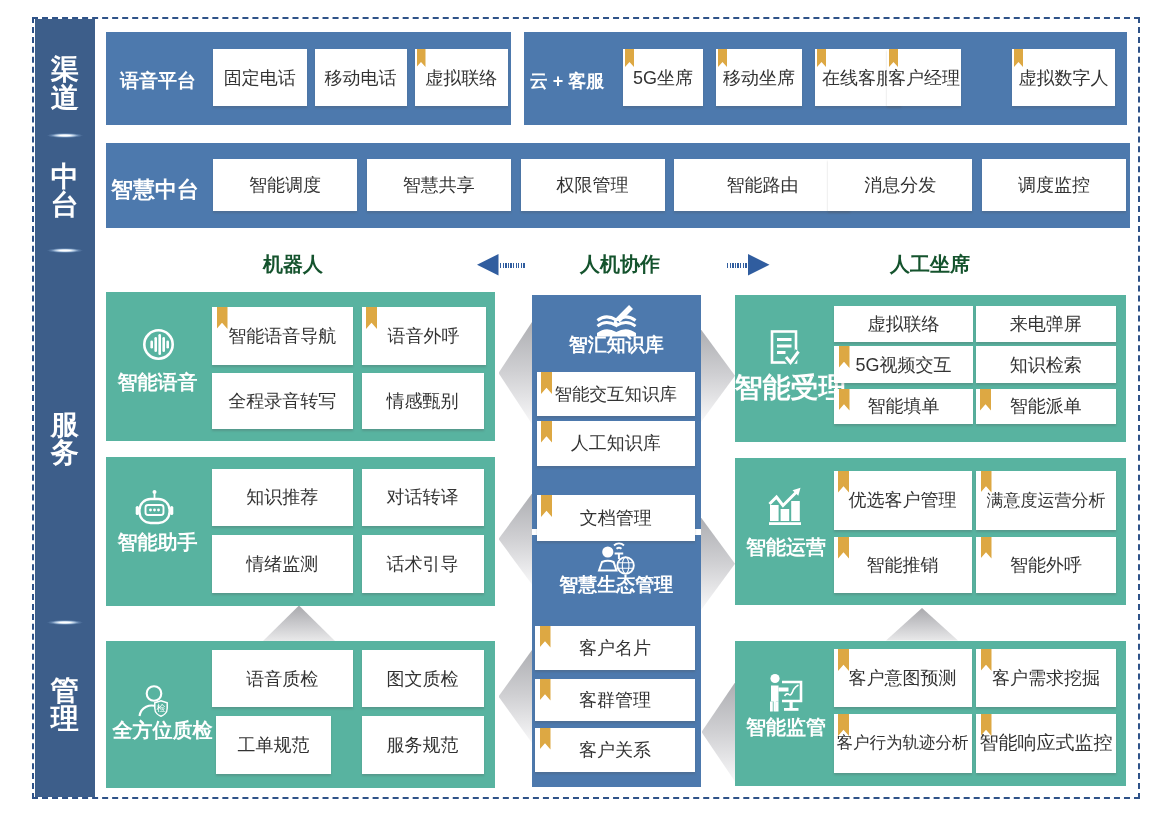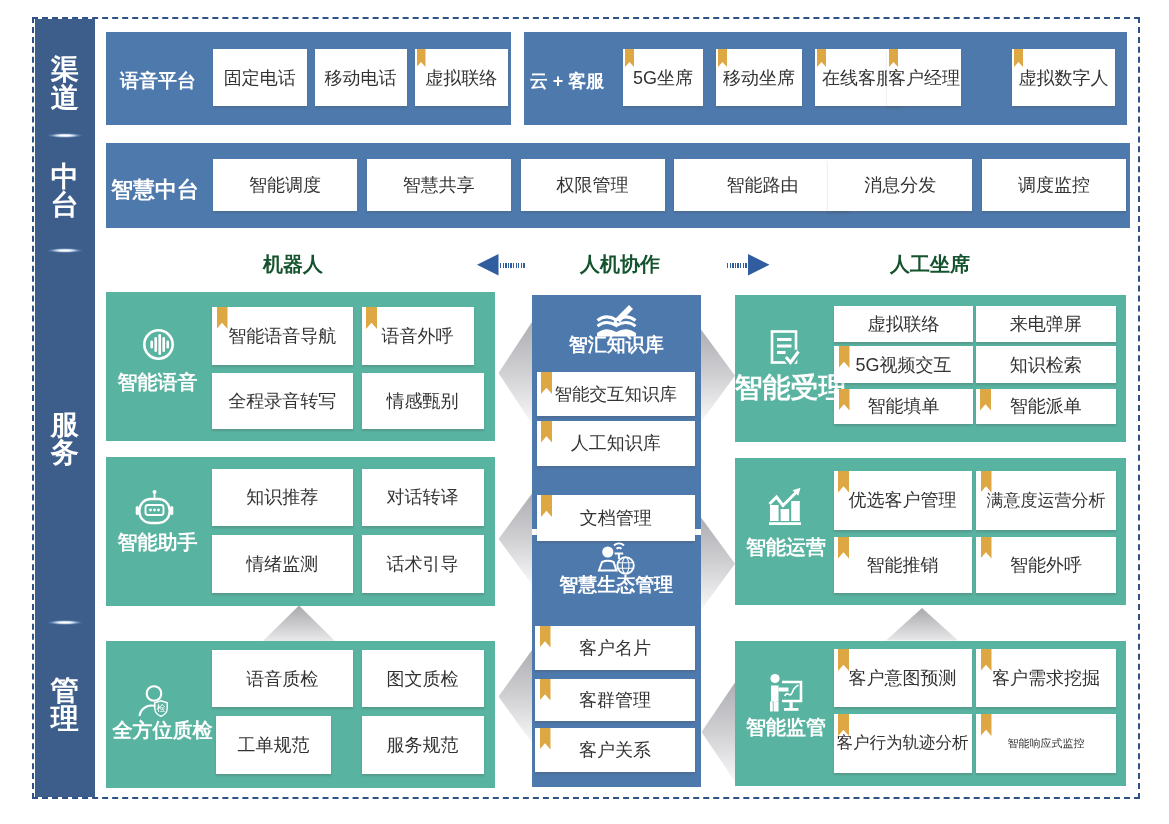--- a/index.html
+++ b/index.html
@@ -49,21 +49,21 @@
 <div class="abs" style="left:500px;top:262.5px;width:26px;height:5.5px;background:repeating-linear-gradient(90deg,#305d9f 0 1.3px,rgba(255,255,255,0) 1.3px 2.6px);"></div>
 <div class="abs" style="left:727px;top:262.5px;width:20px;height:5.5px;background:repeating-linear-gradient(90deg,#305d9f 0 1.3px,rgba(255,255,255,0) 1.3px 2.6px);"></div>
 <div class="abs" style="left:748px;top:254px;width:21.5px;height:21.5px;background:#305d9f;clip-path:polygon(0 0,100% 50%,0 100%);"></div>
 <div class="abs" style="left:106px;top:292px;width:389px;height:149px;background:#58b3a0;"></div>
 <div class="abs" style="left:106px;top:456.5px;width:389px;height:149.5px;background:#58b3a0;"></div>
 <div class="abs" style="left:106px;top:641px;width:389px;height:147px;background:#58b3a0;"></div>
 <div class="lab" style="left:104.5px;top:368.5px;width:106px;font-size:20px;">智能语音</div>
 <div class="lab" style="left:104.5px;top:528.5px;width:106px;font-size:20px;">智能助手</div>
 <div class="lab" style="left:107.5px;top:717px;width:110px;font-size:20px;">全方位质检</div>
 <div class="wb" style="left:212px;top:307px;width:140.5px;height:58px;text-align:center;"><div class="bm"></div>智能语音导航</div>
-<div class="wb" style="left:361.5px;top:307px;width:112px;height:58px;"><div class="bm"></div>语音外呼</div>
+<div class="wb" style="left:361.5px;top:307px;width:124px;height:58px;"><div class="bm"></div>语音外呼</div>
 <div class="wb" style="left:212px;top:372.5px;width:140.5px;height:56px;">全程录音转写</div>
 <div class="wb" style="left:361.5px;top:372.5px;width:122px;height:56px;">情感甄别</div>
 <div class="wb" style="left:212px;top:468.5px;width:140.5px;height:57px;">知识推荐</div>
 <div class="wb" style="left:361.5px;top:468.5px;width:122px;height:57px;">对话转译</div>
 <div class="wb" style="left:212px;top:534.5px;width:140.5px;height:58px;">情绪监测</div>
 <div class="wb" style="left:361.5px;top:534.5px;width:122px;height:58px;">话术引导</div>
 <div class="wb" style="left:212px;top:650px;width:140.5px;height:57px;">语音质检</div>
 <div class="wb" style="left:361.5px;top:650px;width:122px;height:57px;">图文质检</div>
 <div class="wb" style="left:216px;top:716px;width:115px;height:57.5px;">工单规范</div>
 <div class="wb" style="left:361.5px;top:716px;width:122px;height:57.5px;">服务规范</div>
@@ -89,21 +89,21 @@
 <div class="wb" style="left:975.5px;top:346px;width:140.5px;height:37px;">知识检索</div>
 <div class="wb" style="left:834px;top:388.5px;width:139px;height:35.5px;"><div class="bm"></div>智能填单</div>
 <div class="wb" style="left:975.5px;top:388.5px;width:140.5px;height:35.5px;"><div class="bm"></div>智能派单</div>
 <div class="wb" style="left:833.5px;top:470.5px;width:138px;height:59px;"><div class="bm"></div>优选客户管理</div>
 <div class="wb" style="left:976px;top:470.5px;width:140px;height:59px;font-size:17px;"><div class="bm"></div>满意度运营分析</div>
 <div class="wb" style="left:833.5px;top:536.5px;width:138px;height:56px;"><div class="bm"></div>智能推销</div>
 <div class="wb" style="left:976px;top:536.5px;width:140px;height:56px;"><div class="bm"></div>智能外呼</div>
 <div class="wb" style="left:833.5px;top:649px;width:138px;height:58px;"><div class="bm"></div>客户意图预测</div>
 <div class="wb" style="left:976px;top:649px;width:140px;height:58px;"><div class="bm"></div>客户需求挖掘</div>
 <div class="wb" style="left:833.5px;top:714px;width:138px;height:58.5px;font-size:16.5px;"><div class="bm"></div>客户行为轨迹分析</div>
-<div class="wb" style="left:976px;top:714px;width:140px;height:58.5px;font-size:11px;"><div class="bm"></div>智能响应式监控</div>
+<div class="wb" style="left:976px;top:714px;width:140px;height:58.5px;font-size:19px;"><div class="bm"></div>智能响应式监控</div>
 <div class="garrL" style="left:498.5px;top:322px;width:33.5px;height:102px;"></div>
 <div class="garrL" style="left:498.5px;top:493.5px;width:33.5px;height:91px;"></div>
 <div class="garrL" style="left:498.5px;top:650px;width:33.5px;height:93px;"></div>
 <div class="garrR" style="left:701px;top:329.5px;width:34px;height:92.5px;"></div>
 <div class="garrR" style="left:701px;top:517.5px;width:34px;height:92.5px;"></div>
 <div class="garrL" style="left:701.5px;top:682.5px;width:33.5px;height:99px;"></div>
 <div class="gup" style="left:263px;top:605.5px;width:72px;height:35.5px;"></div>
 <div class="gup" style="left:886px;top:608px;width:72px;height:32.5px;"></div>
 <svg class="abs" style="left:140px;top:326px;" width="37" height="37" viewBox="0 0 37 37">
     <circle cx="18.5" cy="18.5" r="14.2" fill="none" stroke="#fff" stroke-width="2.6"></circle>

